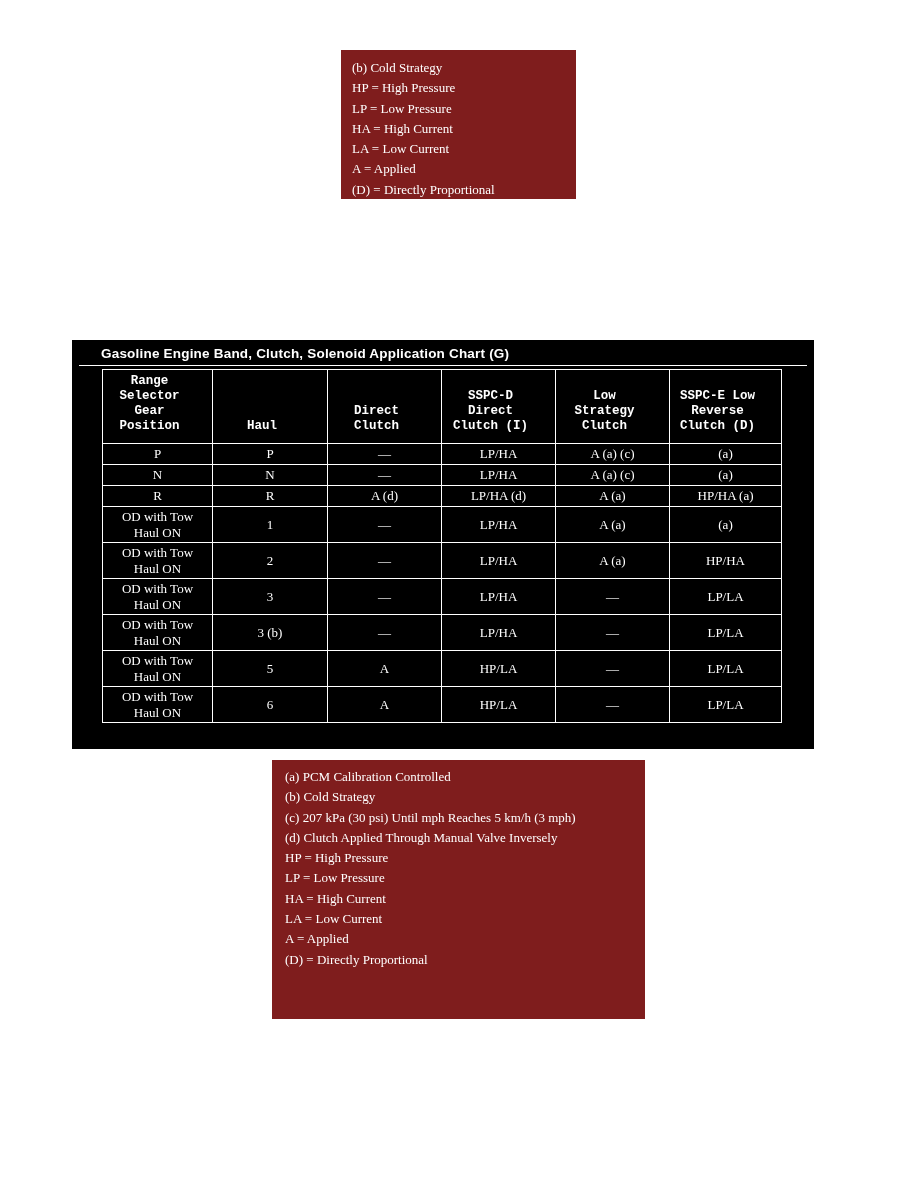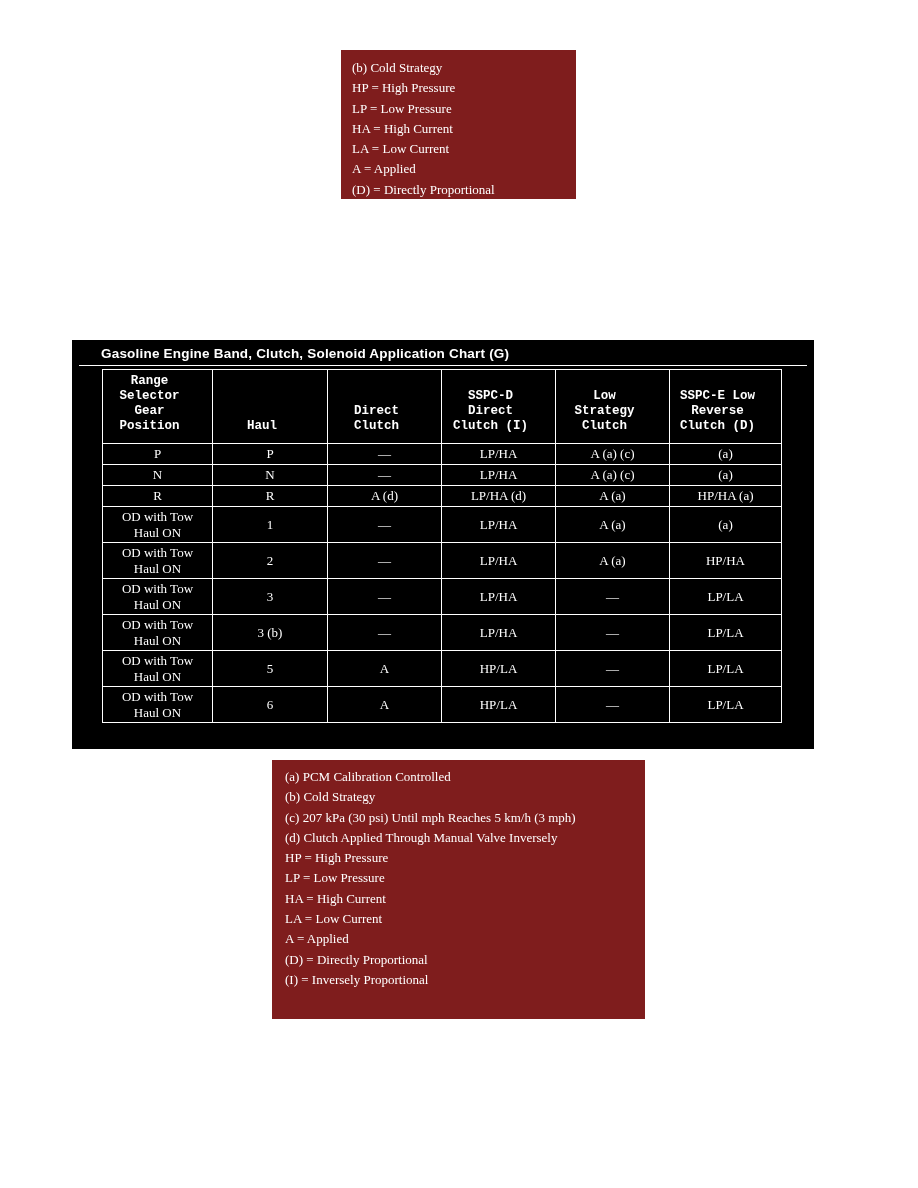--- a/index.html
+++ b/index.html
@@ -195,16 +195,15 @@
       <div>(a) PCM Calibration Controlled</div>
       <div>(b) Cold Strategy</div>
       <div>(c) 207 kPa (30 psi) Until mph Reaches 5 km/h (3 mph)</div>
       <div>(d) Clutch Applied Through Manual Valve Inversely</div>
       <div>HP = High Pressure</div>
       <div>LP = Low Pressure</div>
       <div>HA = High Current</div>
       <div>LA = Low Current</div>
       <div>A = Applied</div>
       <div>(D) = Directly Proportional</div>
-      <div>(I) = Inversely Proportional</div>
     </div>
 
 </div>
 
 </body></html>

